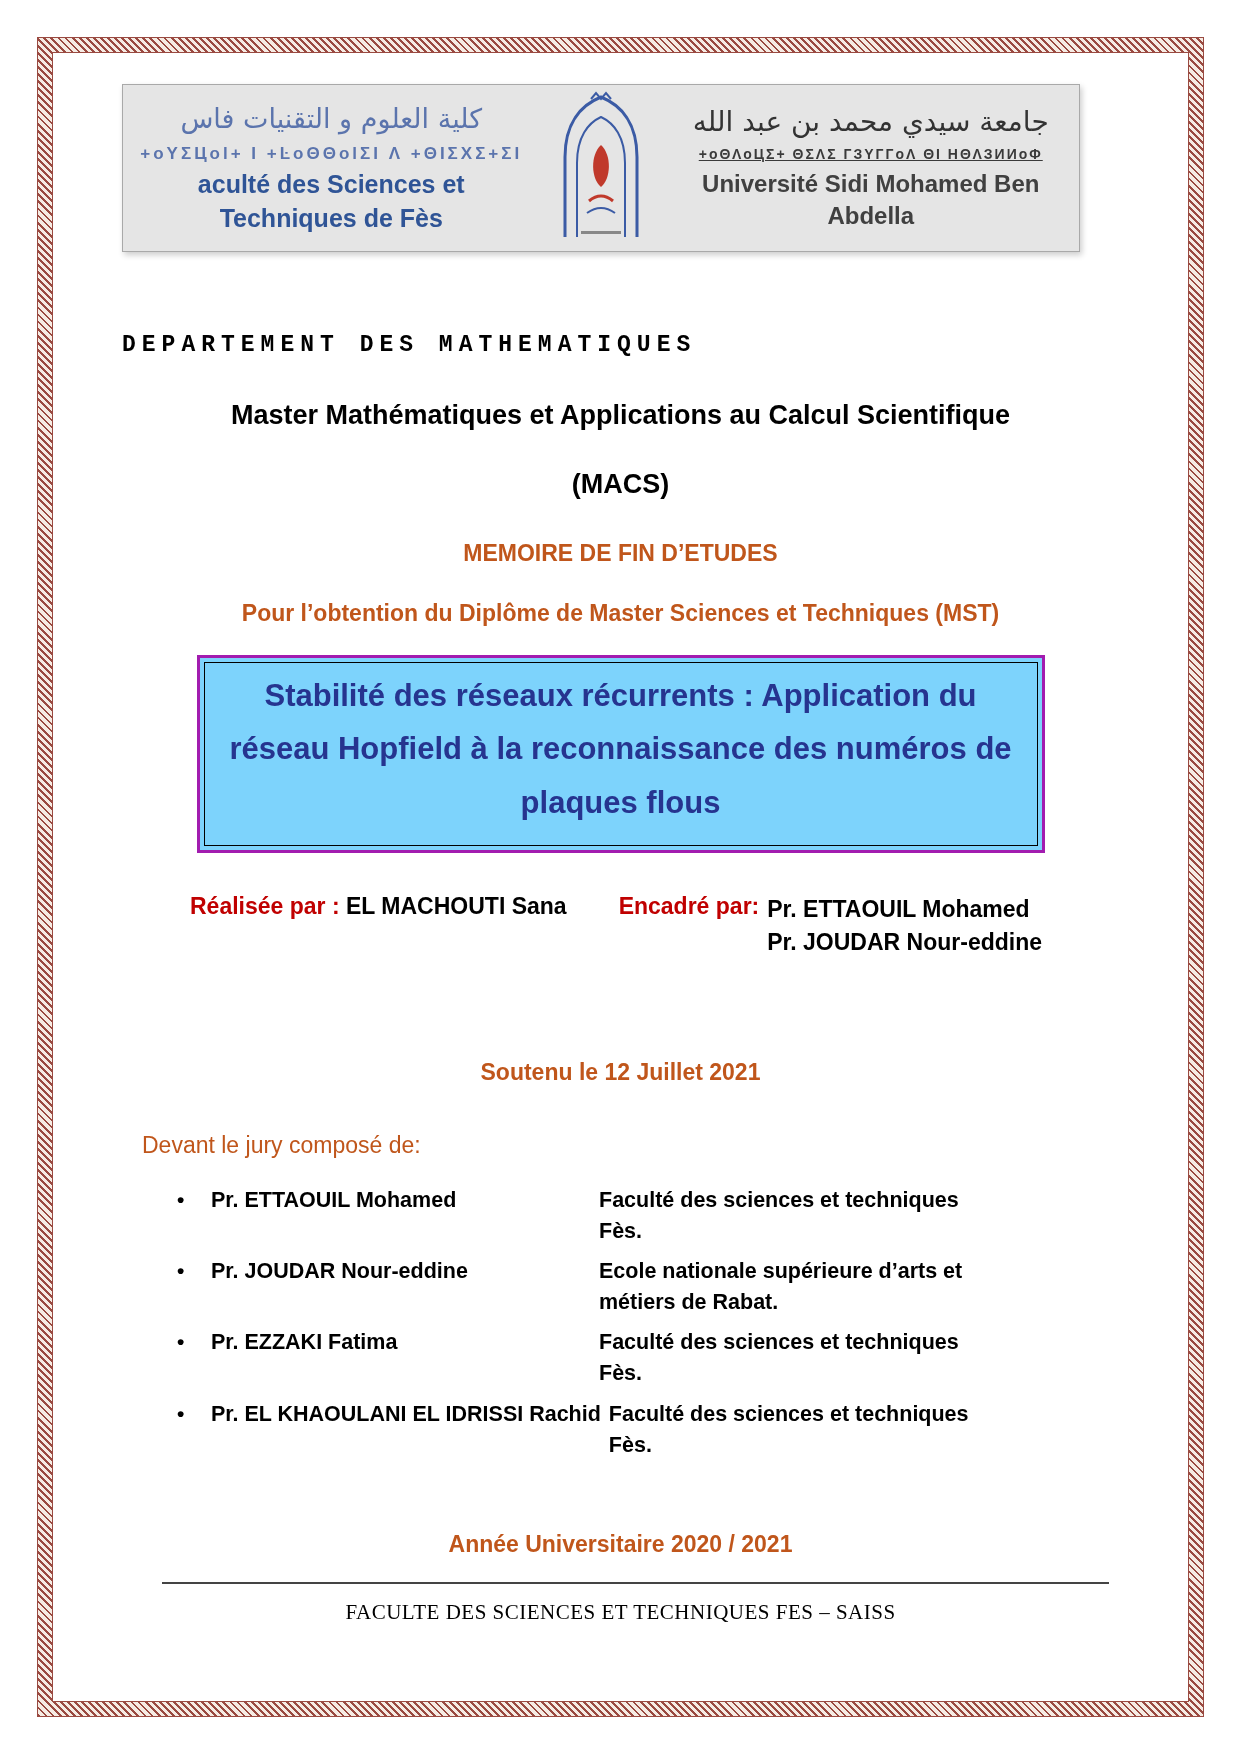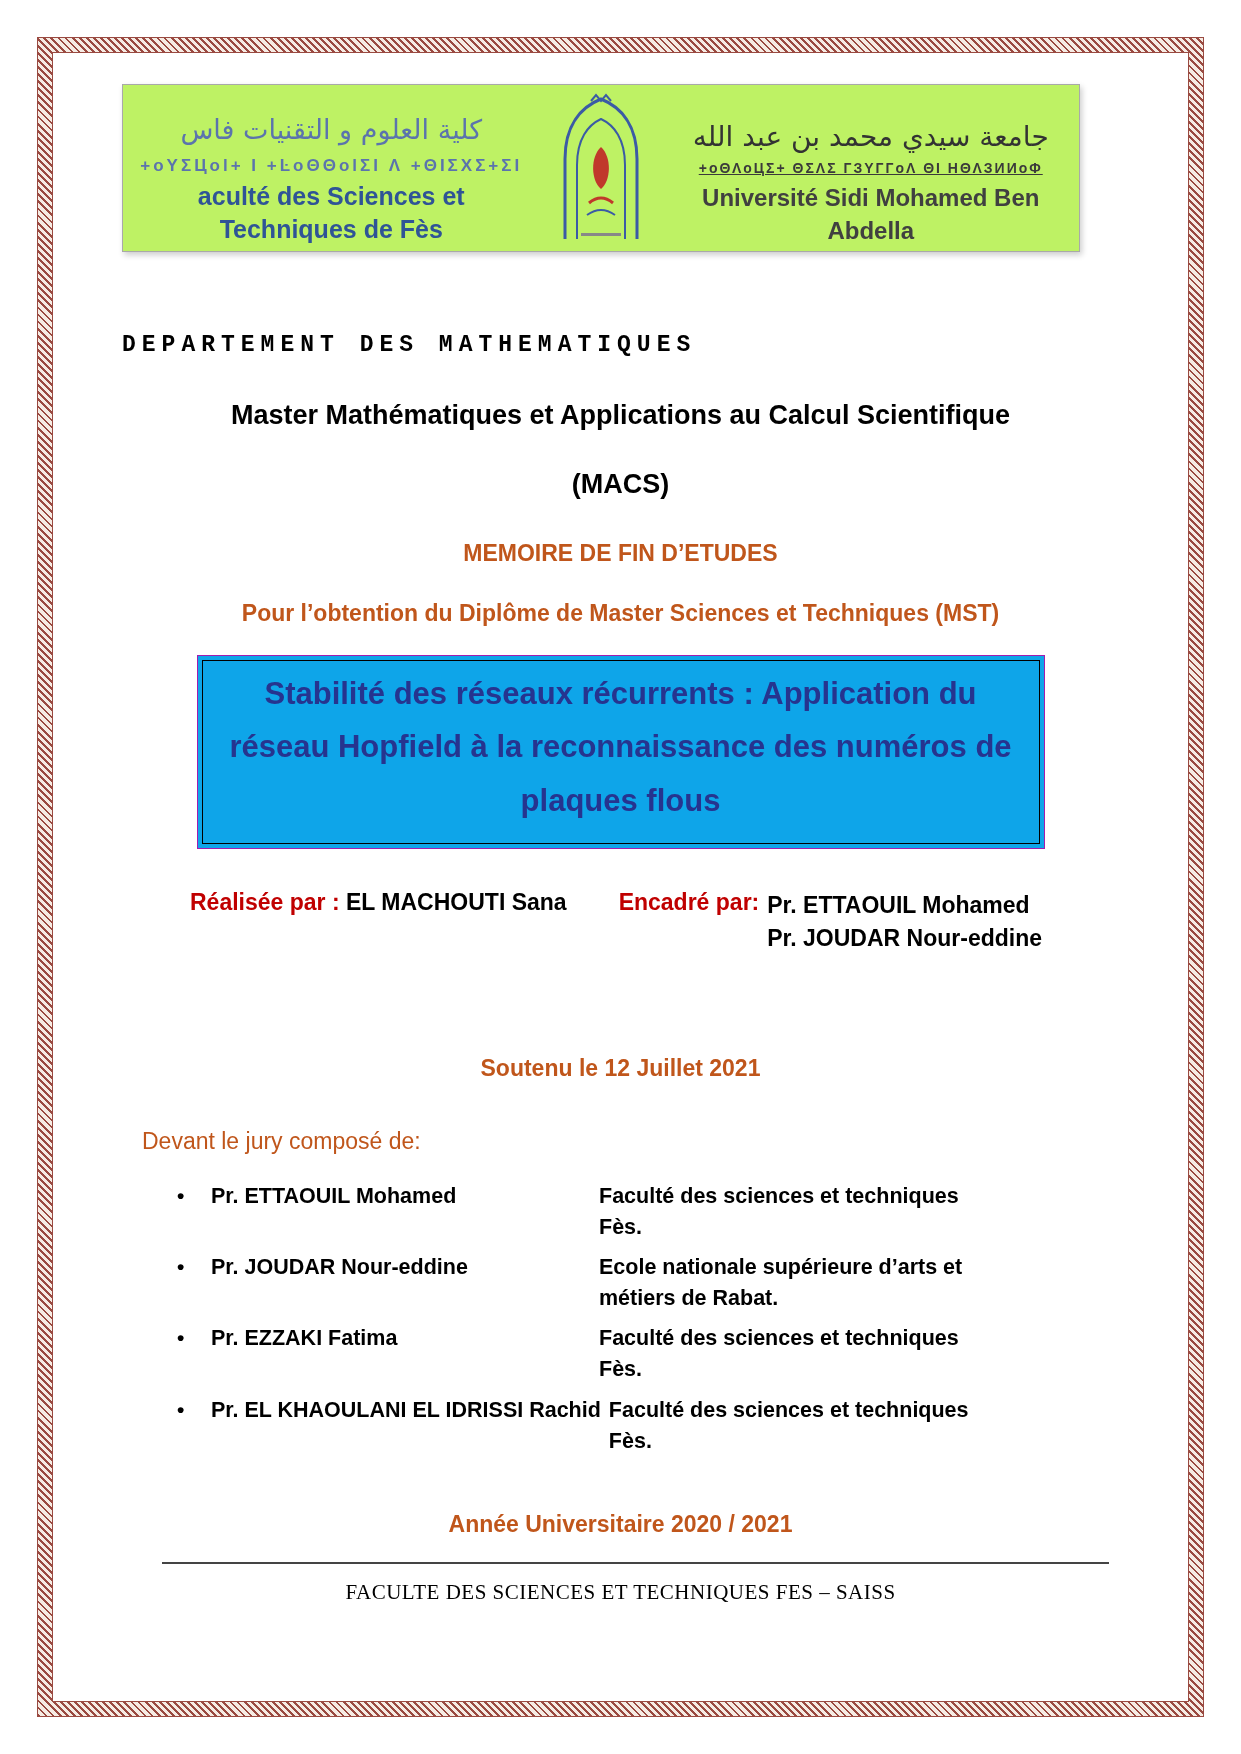--- a/index.html
+++ b/index.html
@@ -14,62 +14,62 @@
   .frame{
     width:100%;height:100%;
     border:14px solid;
     border-image:repeating-linear-gradient(45deg,var(--frame) 0 2px,#f6ece4 2px 5px) 14;
     box-shadow:0 0 0 1px var(--frame), inset 0 0 0 1px var(--frame);
     padding:16px 70px 20px 70px;
     overflow:hidden;
   }
   
   .banner{
-    display:flex;align-items:flex-end;
+    display:flex;align-items:center;
     width:958px;height:168px;
     margin-top:16px;margin-left:0;
-    border:1px solid #a9a9a9;background:#bef264;
+    border:1px solid #a9a9a9;background:#e5e5e5;
     box-shadow:2px 3px 6px rgba(0,0,0,.2);
     padding:4px 6px;
   }
   .banner-col{flex:1;text-align:center;line-height:1.35;}
   .banner-center{flex:0 0 135px;text-align:center;}
   .b-left-arabic{font-family:"DejaVu Sans",sans-serif;font-size:27px;color:#5b74ad;}
   .b-left-tif{font-size:17px;letter-spacing:3px;color:#5b74ad;font-weight:bold;margin-top:6px;}
   .b-left-name{font-size:25px;font-weight:bold;color:#2f5496;margin-top:2px;}
   .b-right-arabic{font-family:"DejaVu Sans",sans-serif;font-size:28px;color:#333;}
   .b-right-tif{font-size:14px;letter-spacing:2px;color:#3a3a3a;font-weight:bold;margin-top:4px;text-decoration:underline;}
   .b-right-name{font-size:24px;font-weight:bold;color:#404040;margin-top:4px;}
   
   .dept{margin-top:80px;text-align:left;font-family:"Liberation Mono","DejaVu Sans Mono",monospace;
         font-weight:bold;font-size:23px;letter-spacing:6px;}
   .master{margin-top:42px;text-align:center;font-weight:bold;font-size:27px;}
   .macs{margin-top:38px;text-align:center;font-weight:bold;font-size:27px;}
   .memoire{margin-top:40px;text-align:center;font-weight:bold;font-size:23px;color:var(--orange);}
   .pour{margin-top:33px;text-align:center;font-weight:bold;font-size:23px;color:var(--orange);}
   
-  .title-outer{margin:28px auto 0;width:848px;border:1px solid #a21caf;padding:4px;background:#0ea5e9;}
+  .title-outer{margin:28px auto 0;width:848px;border:3px solid #a21caf;padding:4px;background:#7dd3fc;}
   .title-inner{border:1px solid #000;padding:6px 24px 16px;}
   .title-text{color:var(--blue);font-weight:bold;font-size:31px;text-align:center;line-height:1.72;}
   
   .credits{display:flex;margin-top:40px;padding-left:68px;font-size:23px;font-weight:bold;white-space:nowrap;}
   .credits .lbl{color:var(--red);}
   .enc-group{margin-left:52px;display:flex;}
   .enc-names{display:flex;flex-direction:column;margin-left:8px;}
   .enc-names span{line-height:1.45;}
   
   .soutenu{margin-top:99px;text-align:center;font-weight:bold;font-size:23px;color:var(--orange);}
   .jury-heading{margin-top:46px;padding-left:20px;font-weight:normal;font-size:23px;color:var(--orange);}
   .jury{margin-top:26px;padding-left:55px;}
   .jury-row{display:flex;font-weight:bold;font-size:21.5px;margin-bottom:9px;line-height:1.45;}
   .jury-row .bullet{flex:0 0 34px;text-align:left;font-size:21px;}
   .jury-name{flex:0 0 auto;min-width:388px;padding-right:8px;white-space:nowrap;}
   .jury-aff{max-width:408px;}
   
-  .annee{margin-top:54px;text-align:center;font-weight:bold;font-size:23px;color:var(--orange);}
+  .annee{margin-top:70px;text-align:center;font-weight:bold;font-size:23px;color:var(--orange);}
   .rule{border:0;border-top:2px solid #444;margin:24px 10px 0 40px;}
   .footer1{margin-top:16px;text-align:center;font-family:"Liberation Serif",serif;font-size:21px;letter-spacing:.5px;}
   .footer2{margin-top:30px;text-align:center;font-family:"Liberation Serif",serif;font-size:20px;}
   .env{display:inline-block;border:1px solid #666;font-size:13px;line-height:15px;padding:0 2px;
        margin-right:7px;vertical-align:2px;color:#333;}
 </style>
 </head>
 <body>
 
 <div class="page">

